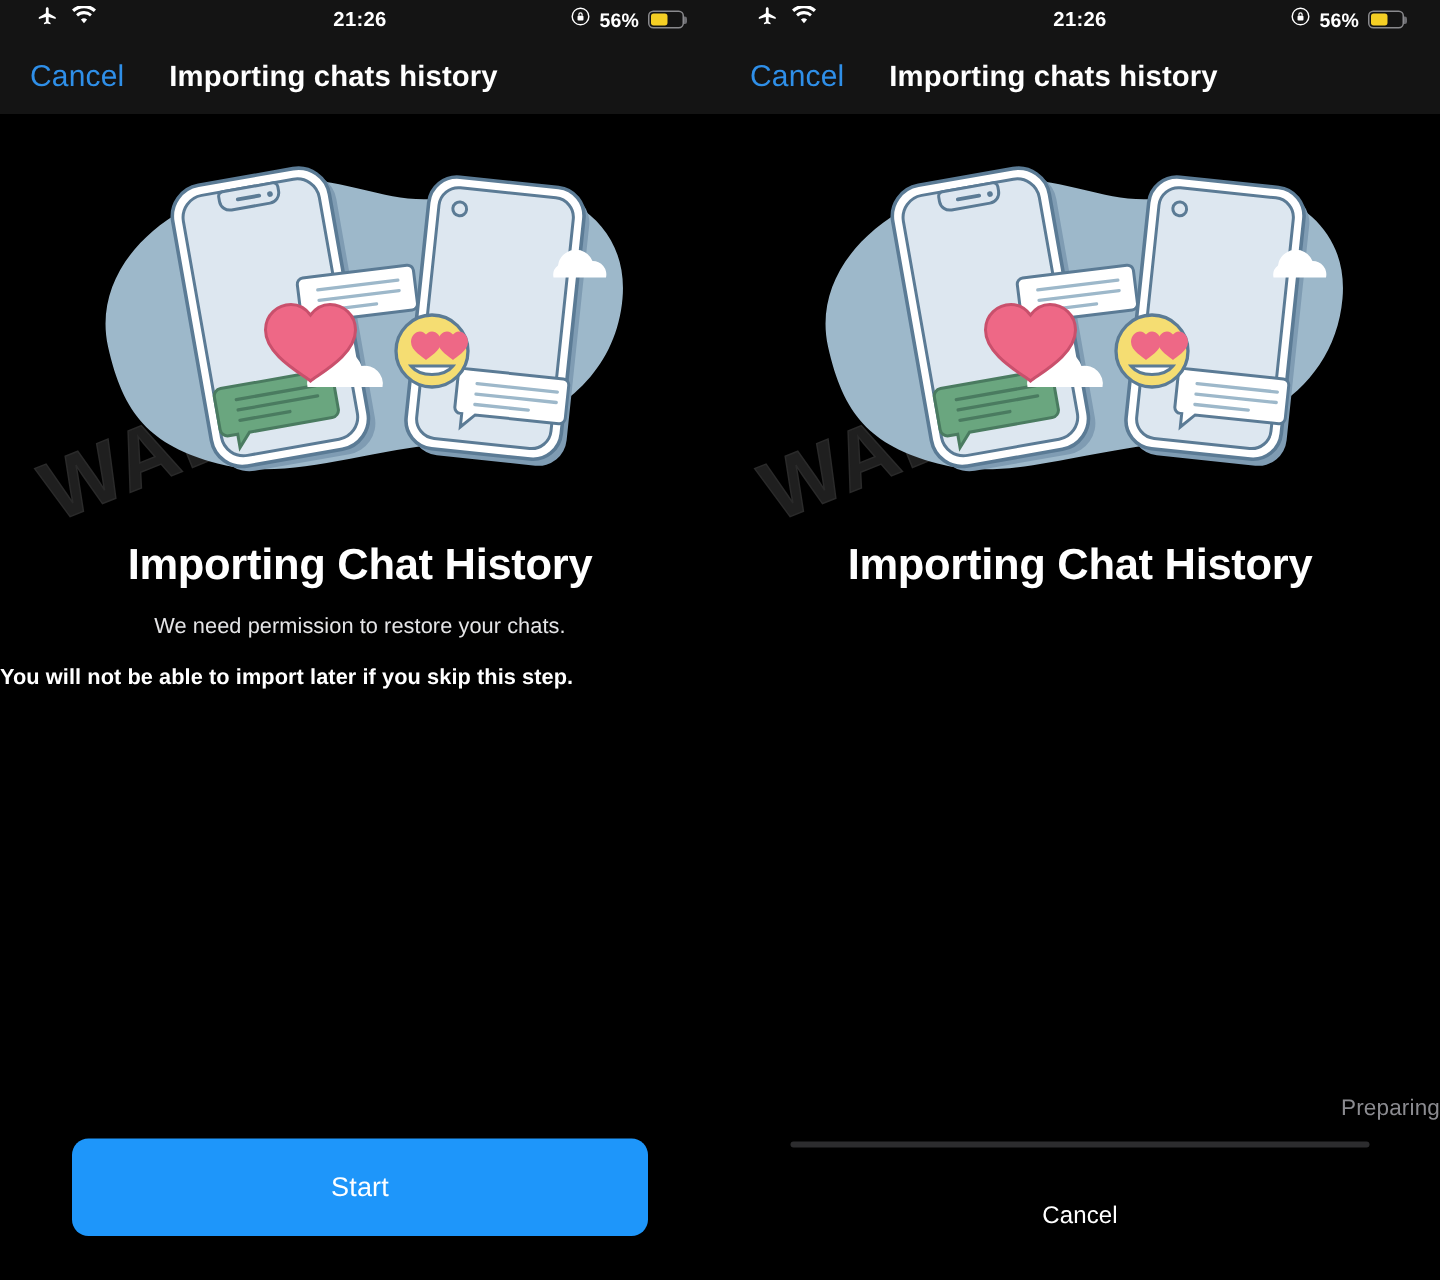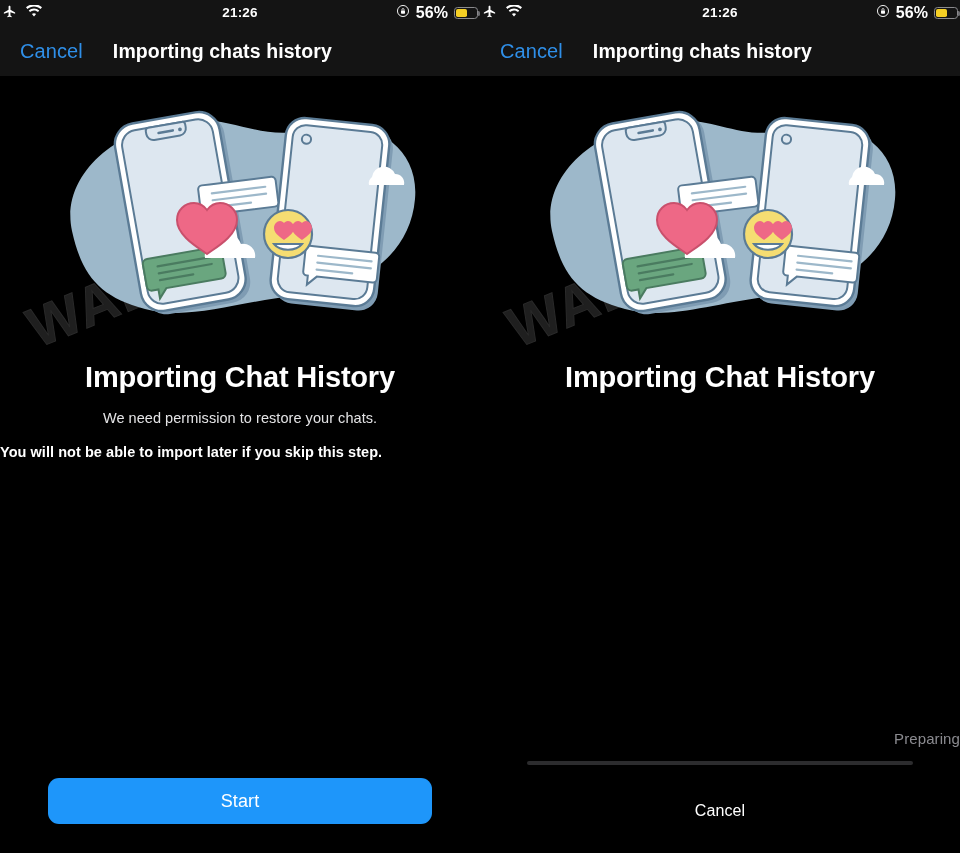--- a/index.html
+++ b/index.html
@@ -27,21 +27,21 @@
     overflow: hidden;
   }
 
   
   .status-bar {
     position: relative;
     height: 26px;
     background: #141414;
     display: flex;
     align-items: center;
-    padding: 0 2px;
+    padding: 0 24px;
     z-index: 6;
   }
   .status-left {
     display: flex;
     align-items: center;
     gap: 9px;
     flex: 1;
   }
   .status-center {
     position: absolute;
@@ -58,21 +58,21 @@
     display: flex;
     align-items: center;
     gap: 6px;
     flex: 1;
     justify-content: flex-end;
     position: relative;
     z-index: 2;
   }
   .battery-pct {
     color: #ffffff;
-    font-size: 16px;
+    font-size: 13px;
     font-weight: bold;
     letter-spacing: .1px;
   }
   .battery {
     position: relative;
     width: 24px;
     height: 12px;
     border: 1.3px solid #8a8a8d;
     border-radius: 3.5px;
     display: flex;
@@ -185,21 +185,21 @@
     font-weight: bold;
     letter-spacing: .05px;
   }
 
   
   .start-button {
     position: absolute;
     left: 48px;
     right: 48px;
     bottom: 29px;
-    height: 46px;
+    height: 65px;
     background: #1e96fa;
     border: none;
     border-radius: 11px;
     color: #ffffff;
     font-size: 18px;
     font-family: "Liberation Sans", sans-serif;
     letter-spacing: .1px;
     cursor: pointer;
   }
 

